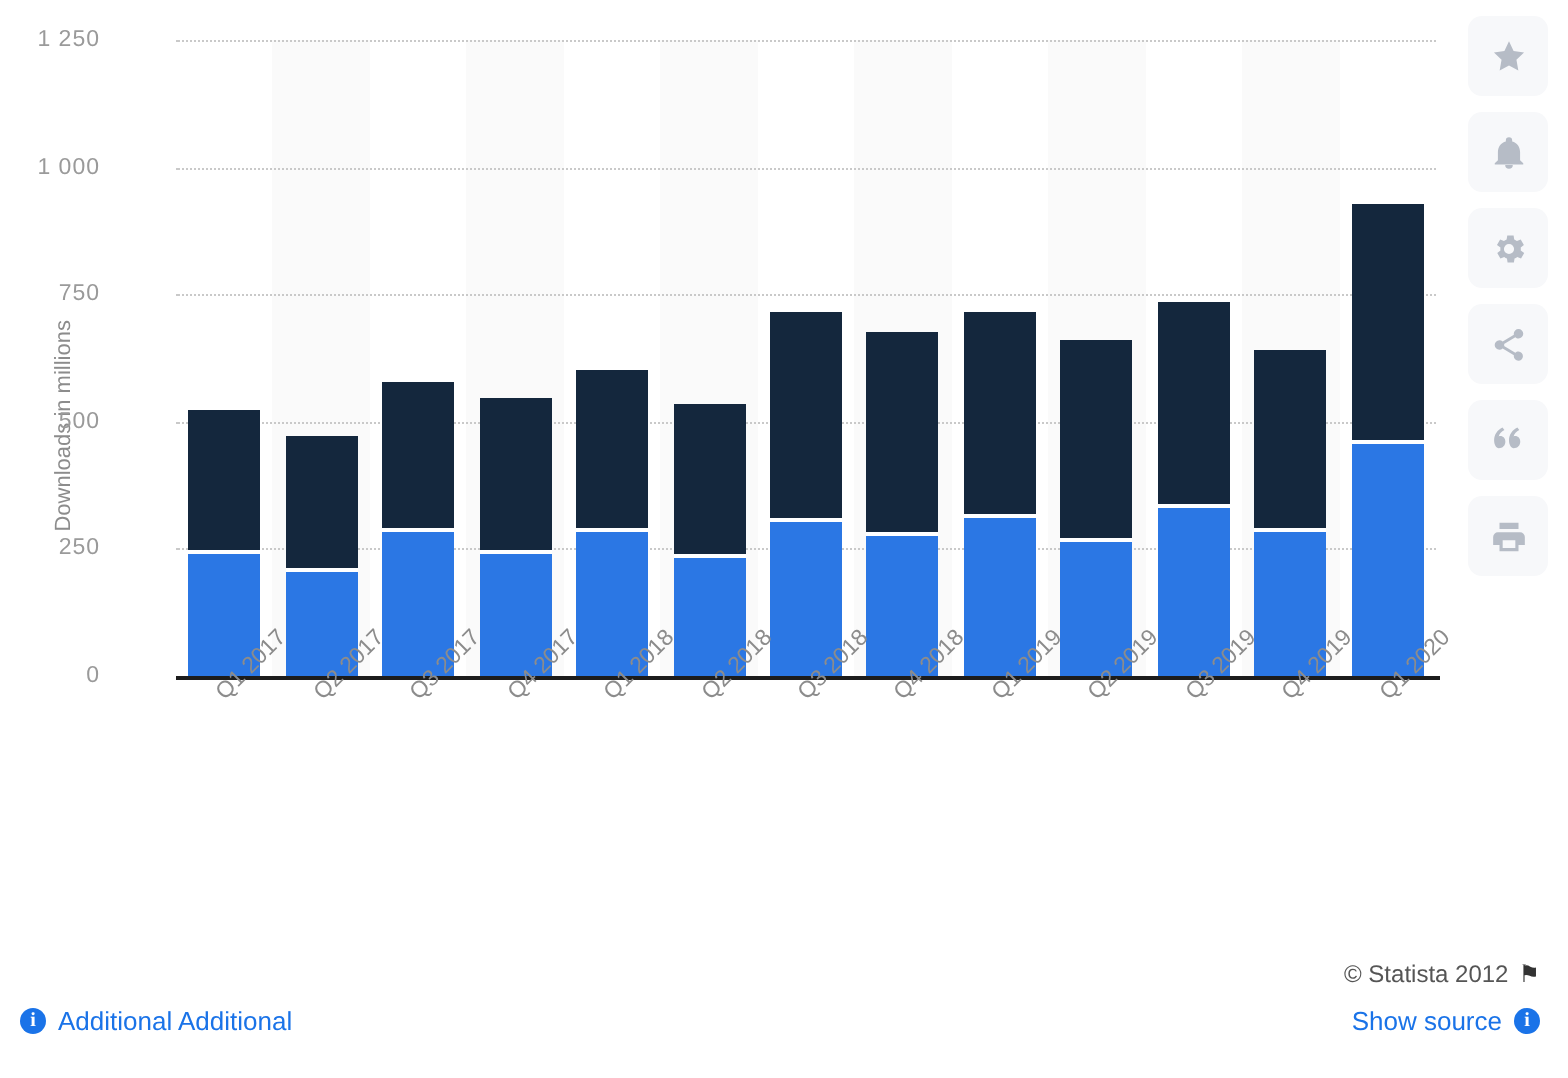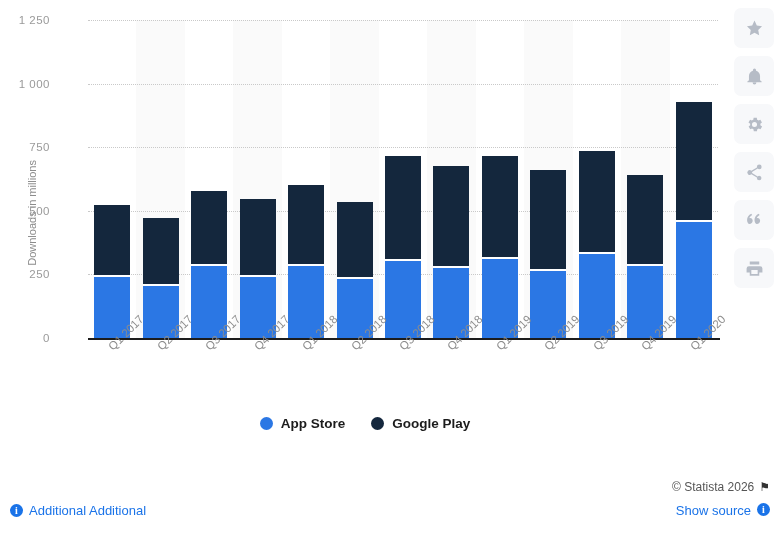--- a/index.html
+++ b/index.html
@@ -136,21 +136,21 @@
 
   #footer-left {
     position: absolute;
     left: 10px; top: 503px;
     display: flex; align-items: center; gap: 6px;
     font-size: 13px; color: #1a73e8;
   }
   #footer-right {
     position: absolute;
     right: 14px; top: 503px;
-    display: flex; align-items: flex-start; gap: 6px;
+    display: flex; align-items: center; gap: 6px;
     font-size: 13px; color: #1a73e8;
   }
   .info-icon {
     width: 13px; height: 13px; border-radius: 50%;
     background: #1a73e8; color: #fff;
     font-size: 10px; font-weight: bold;
     display: inline-flex; align-items: center; justify-content: center;
     font-family: "Liberation Serif", serif;
   }
 </style>
@@ -248,30 +248,20 @@
       <div class="xtick" style="left: 348.538px;">Q2 2018</div>
       <div class="xtick" style="left: 397px;">Q3 2018</div>
       <div class="xtick" style="left: 445.462px;">Q4 2018</div>
       <div class="xtick" style="left: 493.923px;">Q1 2019</div>
       <div class="xtick" style="left: 542.385px;">Q2 2019</div>
       <div class="xtick" style="left: 590.846px;">Q3 2019</div>
       <div class="xtick" style="left: 639.308px;">Q4 2019</div>
       <div class="xtick" style="left: 687.769px;">Q1 2020</div>
     </div>
 
-  <div id="legend">
-      <div class="legend-item">
-        <span class="legend-dot" style="background: rgb(43, 119, 228);"></span>
-        <span class="legend-text">App Store</span>
-      </div>
-      <div class="legend-item">
-        <span class="legend-dot" style="background: rgb(20, 39, 61);"></span>
-        <span class="legend-text">Google Play</span>
-      </div>
-    </div>
 
   <div id="icon-rail">
     <div class="rail-btn">
       <svg viewBox="0 0 24 24">
           <path d="M12 2l2.9 6.2 6.6.9-4.8 4.7 1.2 6.7L12 17.3 6.1 20.5l1.2-6.7L2.5 9.1l6.6-.9z"></path>
         </svg>
     </div>
     <div class="rail-btn">
       <svg viewBox="0 0 24 24">
           <path d="M12 22a2.4 2.4 0 0 0 2.4-2.4H9.6A2.4 2.4 0 0 0 12 22zm7-5.4v-5.2c0-3.3-1.9-6-5-6.7V4a2 2 0 1 0-4 0v.7c-3.1.7-5 3.4-5 6.7v5.2L3 18.4v.8h18v-.8z"></path>
@@ -293,21 +283,21 @@
         </svg>
     </div>
     <div class="rail-btn">
       <svg viewBox="0 0 24 24">
           <path d="M18 7H6V3h12v4zm1 2H5a3 3 0 0 0-3 3v5h4v4h12v-4h4v-5a3 3 0 0 0-3-3zm-3 10H8v-5h8v5z"></path>
         </svg>
     </div>
   </div>
 
   <div id="copyright">
-    <span>© Statista 2026</span>
+    <span>© Statista 2012</span>
     <span id="flag-icon">⚑</span>
   </div>
 
   <div id="footer-left">
     <span class="info-icon">i</span>
     <span>Additional Additional</span>
   </div>
 
   <div id="footer-right">
     <span>Show source</span>

